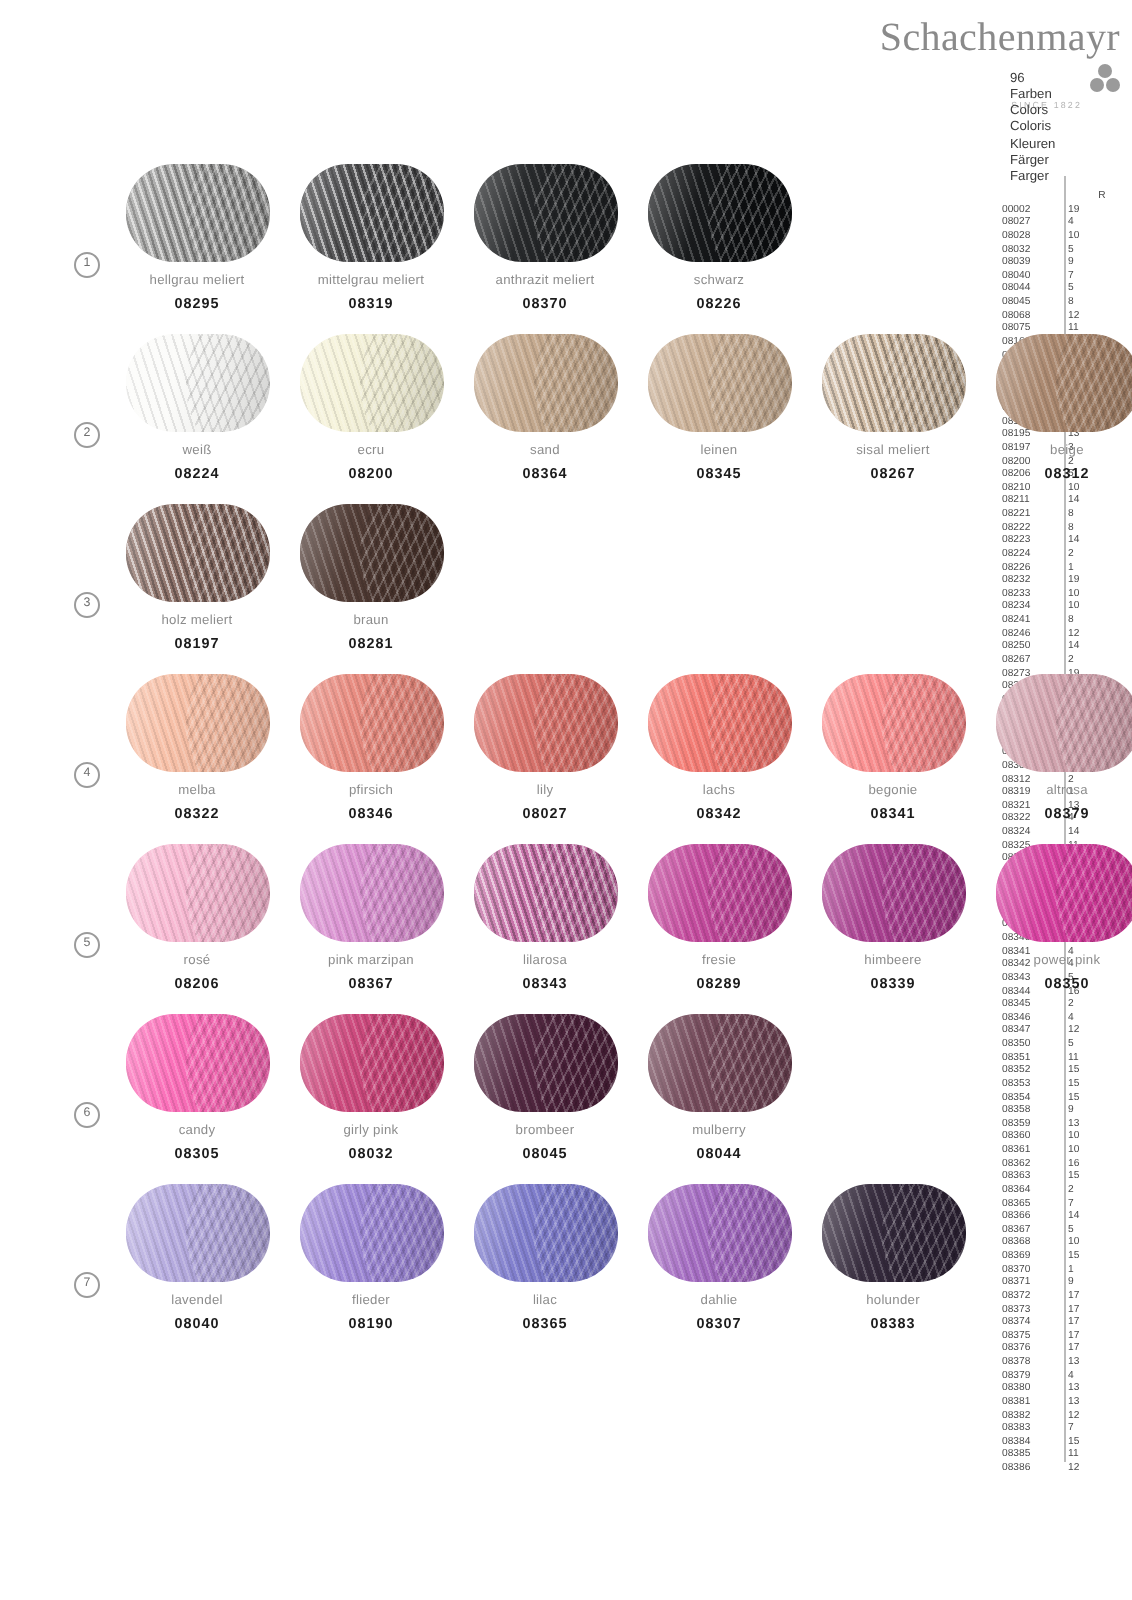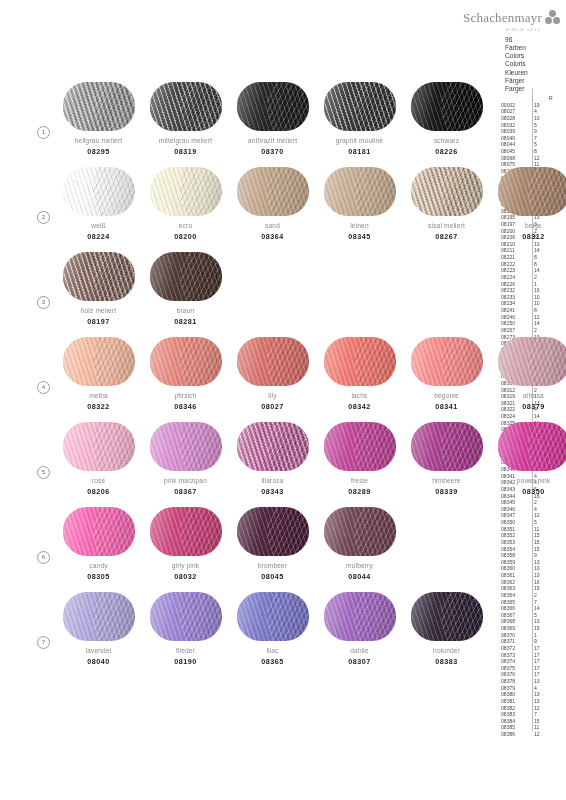--- a/index.html
+++ b/index.html
@@ -7,21 +7,21 @@
     width:566px;height:800px;background:#ffffff;
     font-family:"Liberation Sans", sans-serif;
     position:relative;overflow:hidden;
   }
   
   .brand{
     position:absolute;left:430px;top:8px;width:130px;
     text-align:right;
   }
   .brand-name{
-    font-size:13px;letter-spacing:.2px;color:#8a8a8a;
+    font-size:20px;letter-spacing:.2px;color:#8a8a8a;
     font-family:"Liberation Serif", serif;font-weight:400;
     display:inline-block;vertical-align:middle;
   }
   .brand-mark{
     display:inline-block;vertical-align:middle;margin-left:3px;
     width:15px;height:15px;position:relative;
   }
   .brand-mark i{
     position:absolute;background:#9a9a9a;border-radius:50%;
     width:7px;height:7px;
@@ -254,29 +254,20 @@
         <div class="cell">
           <div class="ball" style="background: rgb(30, 32, 34);">
             <div class="strands"></div>
             <div class="swirl"></div>
             <div class="sheen"></div>
           </div>
           <div class="cname">anthrazit meliert</div>
           <div class="ccode">08370</div>
         </div>
         <div class="cell">
-          <div class="ball mel" style="background: rgb(58, 60, 62);">
-            <div class="strands"></div>
-            <div class="swirl"></div>
-            <div class="sheen"></div>
-          </div>
-          <div class="cname">graphit mouliné</div>
-          <div class="ccode">08181</div>
-        </div>
-        <div class="cell">
           <div class="ball" style="background: rgb(13, 15, 17);">
             <div class="strands"></div>
             <div class="swirl"></div>
             <div class="sheen"></div>
           </div>
           <div class="cname">schwarz</div>
           <div class="ccode">08226</div>
         </div>
       </div>
     </div>

